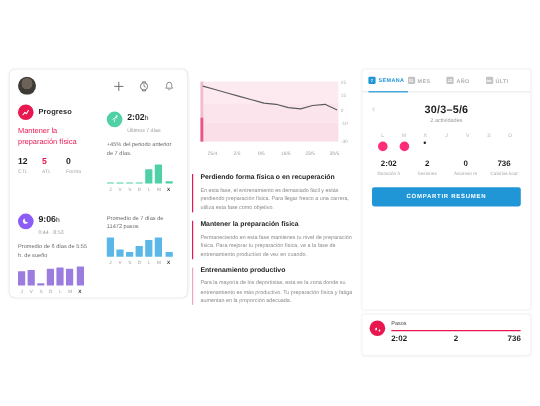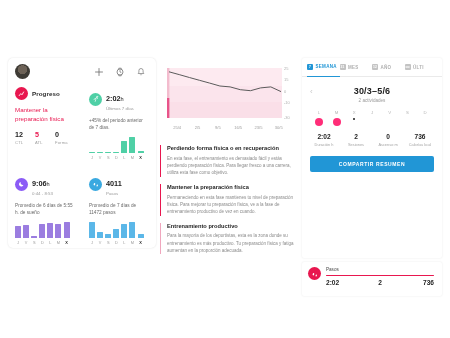--- a/index.html
+++ b/index.html
@@ -234,31 +234,20 @@
             <span>V</span>
             <span>S</span>
             <span>D</span>
             <span>L</span>
             <span>M</span>
             <span class="on">X</span>
           </div>
       </div>
 
       <div class="p1-col">
-        <div class="rowtop">
-          <span class="badge b-blue">
-            <svg viewBox="0 0 20 20">
-                <path d="M6 13.5c-1.6 0-2.2-1.4-1.9-2.9.3-1.6 1.2-2.8 2.5-2.8 1.2 0 1.7 1 1.5 2.3-.2 1.6-.6 3.4-2.1 3.4zM13 16c-1.4 0-1.8-1.2-1.6-2.4.2-1.3 1-2.4 2.1-2.4 1 0 1.5.9 1.3 2-.2 1.3-.5 2.8-1.8 2.8z" fill="#fff"></path>
-              </svg>
-          </span>
-          <span>
-            <span class="bignum">4011</span>
-            <div class="subtle">Pasos</div>
-          </span>
-        </div>
         <div class="greytxt">Promedio de 7 días de 11472 pasos</div>
         <div class="bars" id="st-bars">
             <div class="b" style="height: 16px; background: rgb(91, 183, 232);"></div>
             <div class="b" style="height: 5.71429px; background: rgb(91, 183, 232);"></div>
             <div class="b" style="height: 4.57143px; background: rgb(91, 183, 232);"></div>
             <div class="b" style="height: 9.14286px; background: rgb(91, 183, 232);"></div>
             <div class="b" style="height: 13.7143px; background: rgb(91, 183, 232);"></div>
             <div class="b" style="height: 16px; background: rgb(91, 183, 232);"></div>
             <div class="b" style="height: 4.57143px; background: rgb(91, 183, 232);"></div>
           </div>

